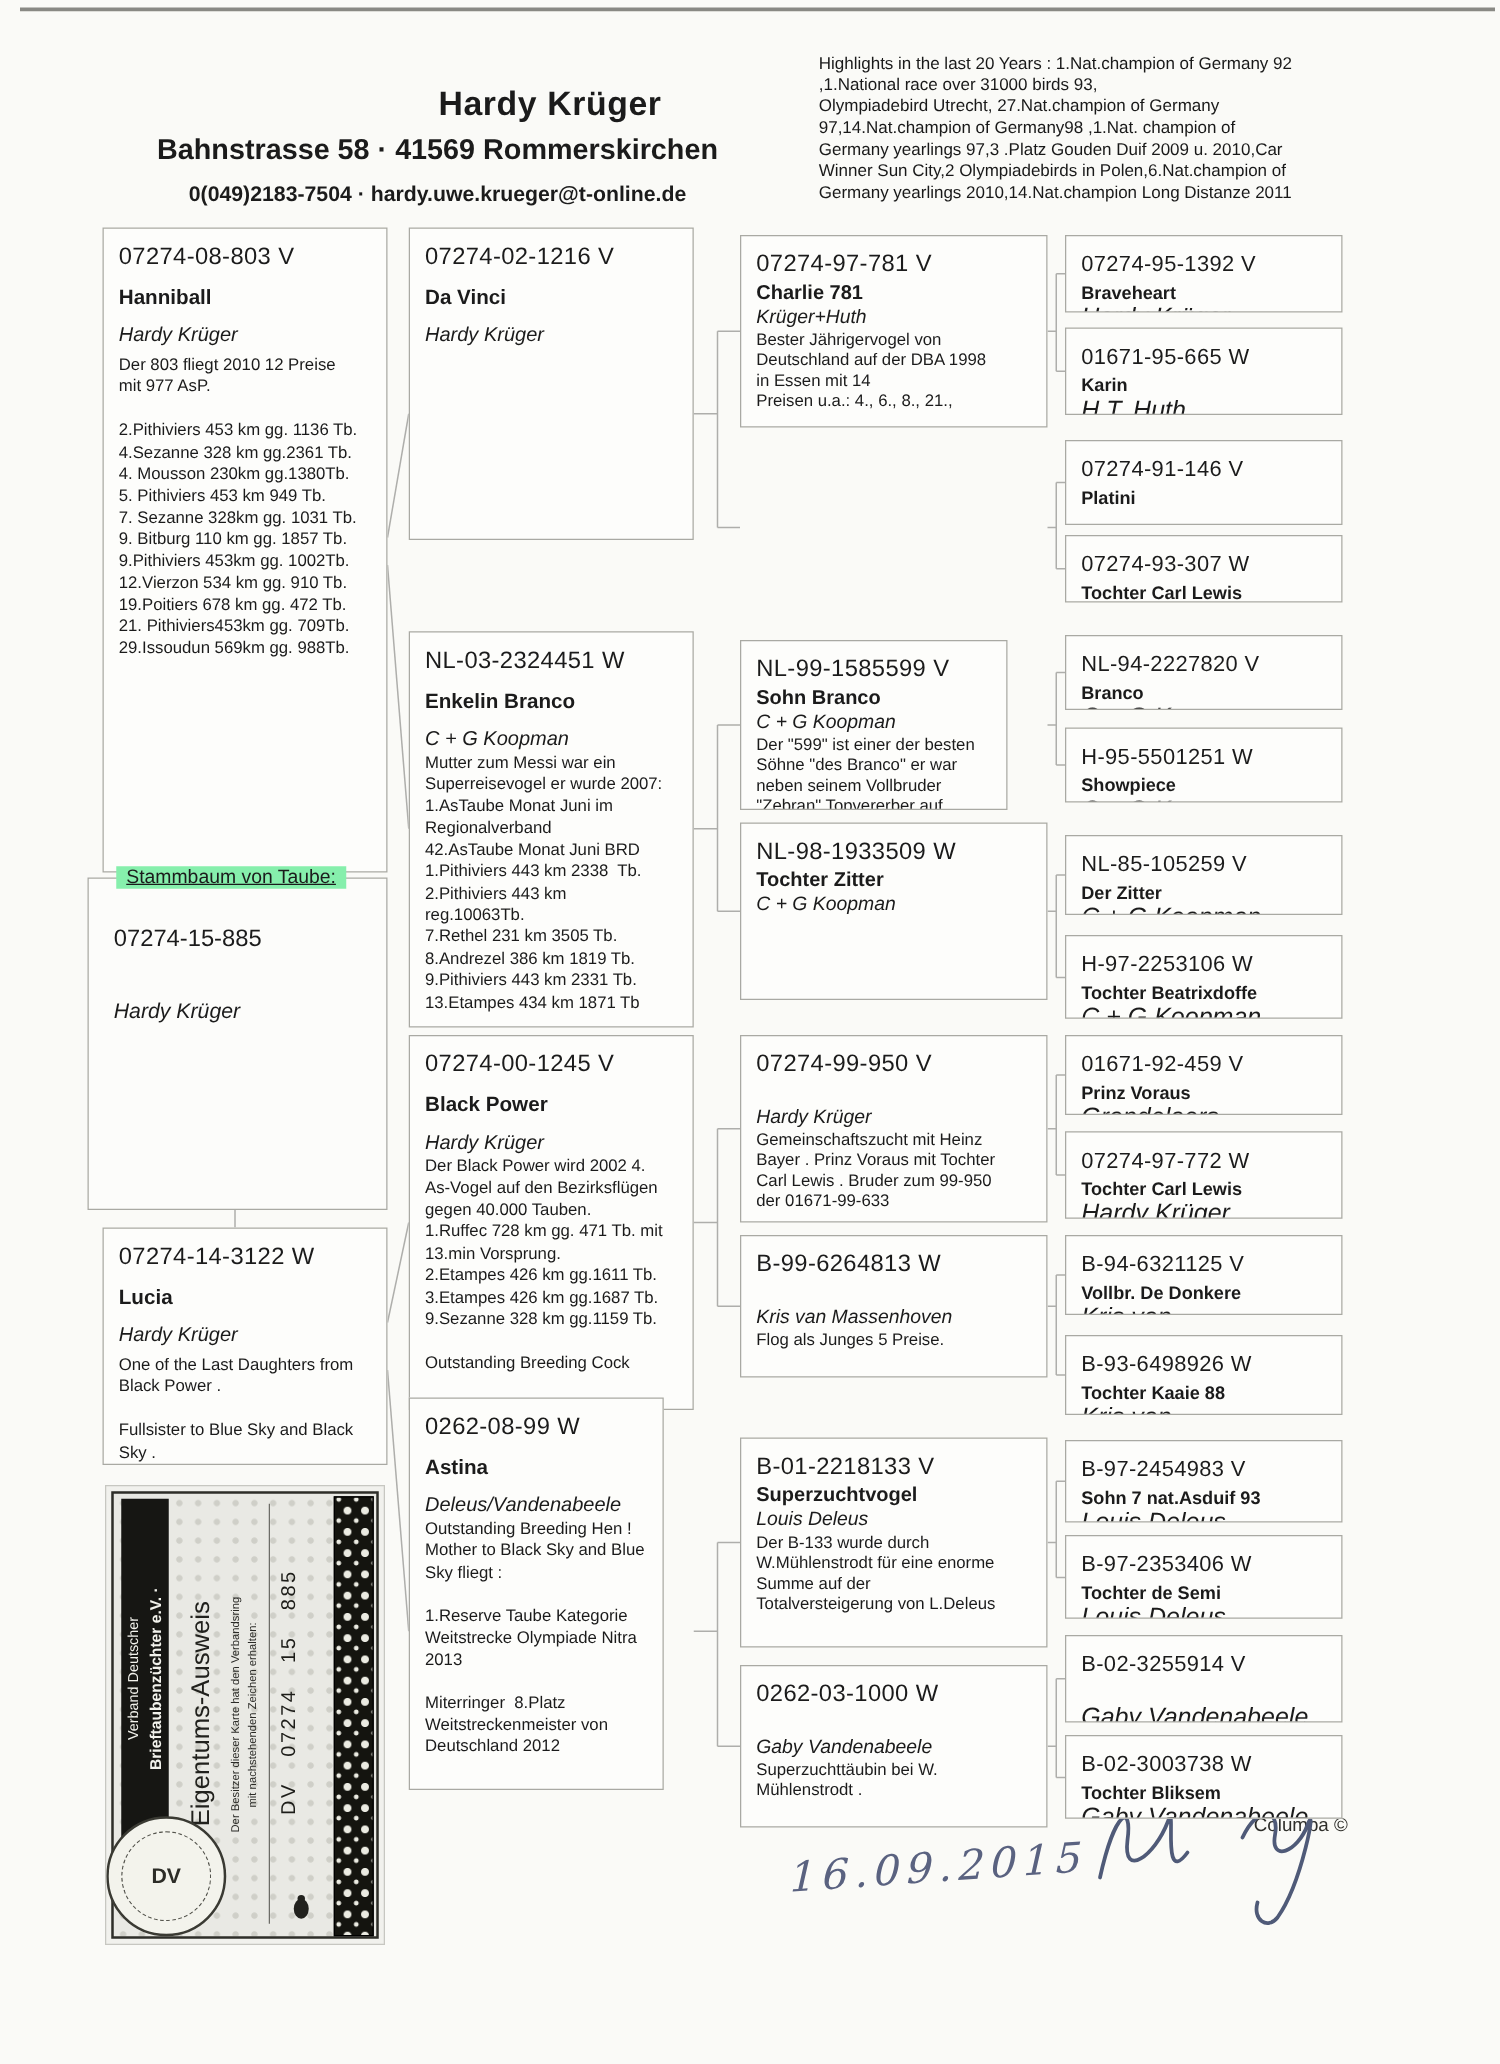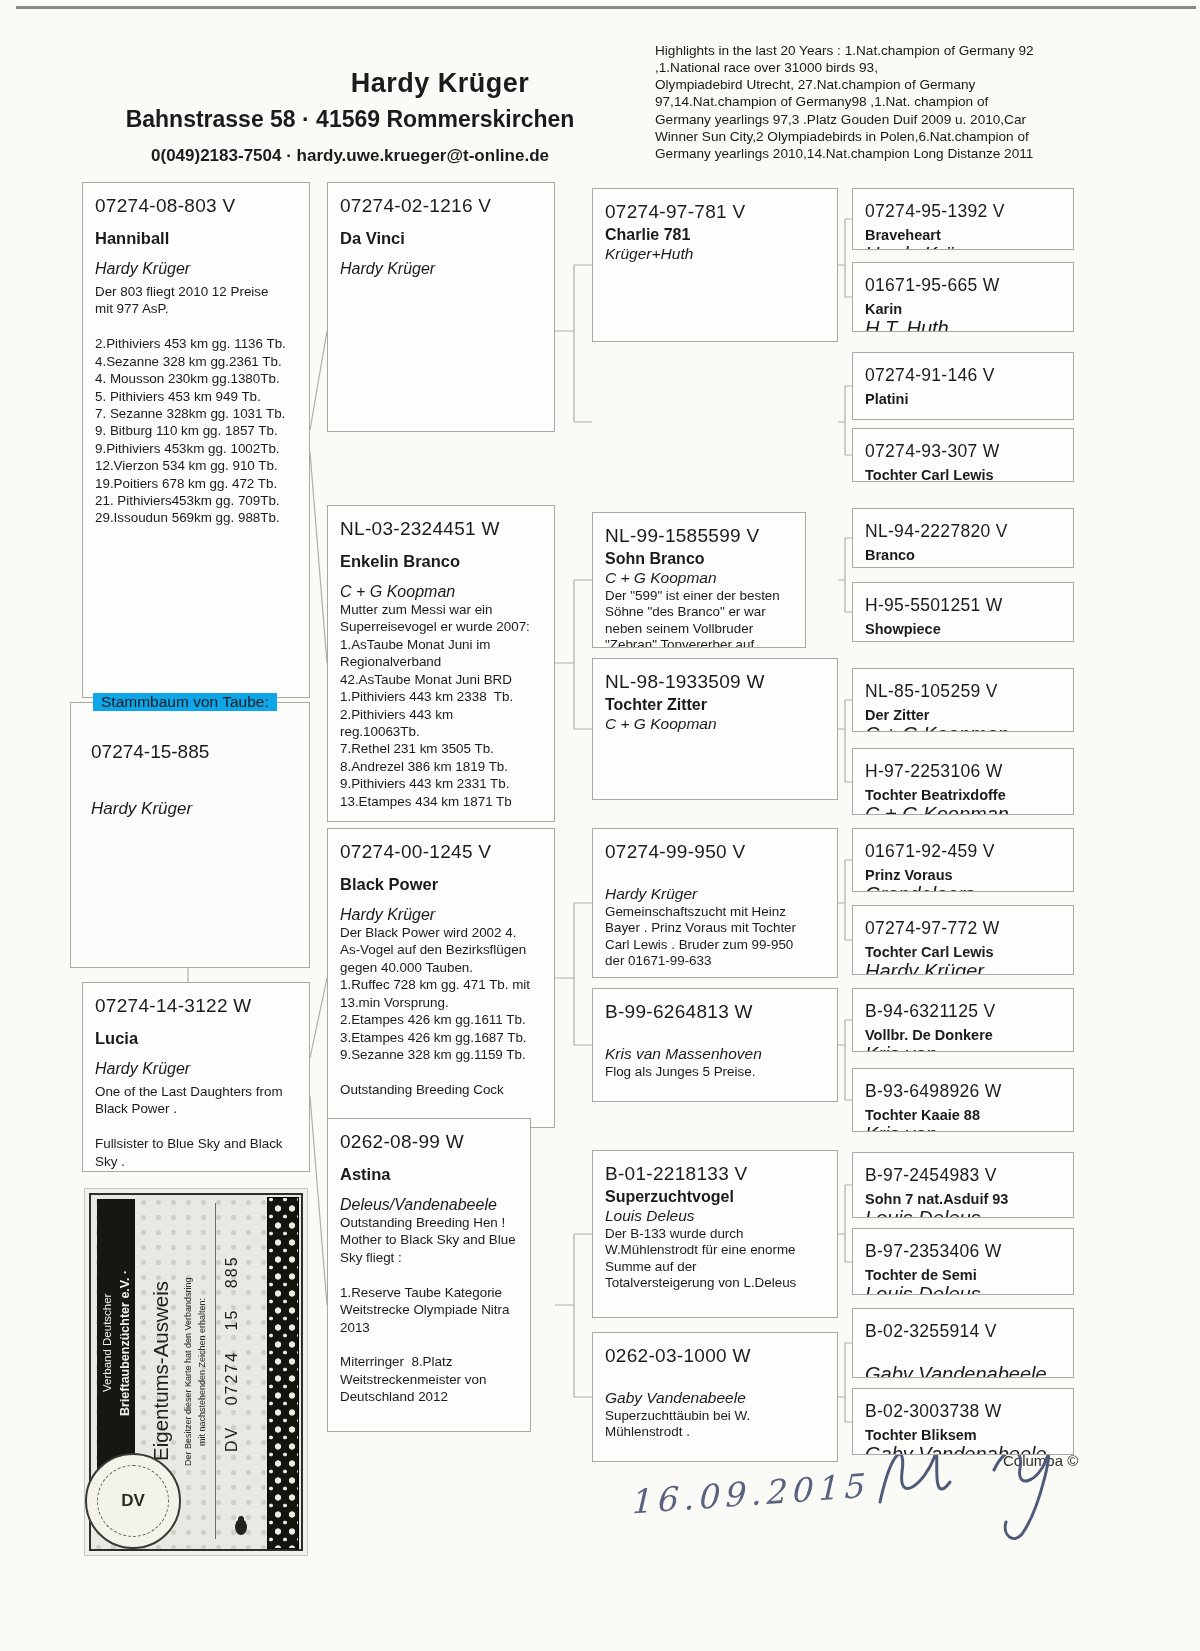--- a/index.html
+++ b/index.html
@@ -22,21 +22,21 @@
   .g4 .ring{margin-bottom:3px;}
   .g4 .bname{margin-bottom:0;min-height:19px;font-size:16px;}
   .g4 .owner{margin-bottom:1px;min-height:18px;font-size:15.5px;}
   .g4 .ptext{font-size:13.4px;line-height:1.22;}
   .g5 .ring{font-size:17.5px;margin-bottom:5px;}
   .g5 .bname{font-size:14.5px;margin-bottom:0;min-height:16px;}
   .g5 .owner{font-size:20px;margin-bottom:0;min-height:15px;}
   
   .subject{position:absolute;left:70px;top:702px;width:240px;height:266px;border:1px solid #a9a9a3;
            background:#fcfcfa;box-sizing:border-box;z-index:1;}
-  .subject-label{position:absolute;left:22px;top:-10px;background:#0ea5e9;padding:0 8px;font-size:15.5px;}
+  .subject-label{position:absolute;left:22px;top:-10px;background:#86efac;padding:0 8px;font-size:15.5px;text-decoration:underline;}
   .subject-ring{position:absolute;left:20px;top:38px;font-size:19px;}
   .subject-owner{position:absolute;left:20px;top:96px;font-size:17px;font-style:italic;}
   
   .card{position:absolute;left:84px;top:1188px;width:224px;height:368px;background:#f1f1ed;
         border:1px solid #c7c7c1;box-sizing:border-box;overflow:hidden;z-index:1;}
   .card-inner{position:absolute;left:4px;top:4px;right:4px;bottom:4px;background-color:#e9e9e4;
         border:2px solid #2e2e29;
         background-image:radial-gradient(#cfcfc8 2.2px, transparent 2.9px);background-size:15px 15px;}
   .vtext{writing-mode:vertical-rl;transform:rotate(180deg);}
   .card-band{position:absolute;left:12px;top:10px;width:38px;height:288px;background:#161613;
@@ -194,20 +194,24 @@
 
 Miterringer  8.Platz
 Weitstreckenmeister von
 Deutschland 2012</div>
   </div>
 
   <div class="pbox g4" style="left:592px;top:188px;width:246px;height:154px">
     <div class="ring">07274-97-781 V</div>
     <div class="bname">Charlie 781</div>
     <div class="owner">Krüger+Huth</div>
+    <div class="ptext">Bester Jährigervogel von
+Deutschland auf der DBA 1998
+in Essen mit 14
+Preisen u.a.: 4., 6., 8., 21.,</div>
   </div>
   <div class="pbox g4" style="left:592px;top:512px;width:214px;height:136px">
     <div class="ring">NL-99-1585599 V</div>
     <div class="bname">Sohn Branco</div>
     <div class="owner">C + G  Koopman</div>
     <div class="ptext">Der "599" ist einer der besten
 Söhne "des Branco" er war
 neben seinem Vollbruder
 "Zebran" Topvererber auf</div>
   </div>

